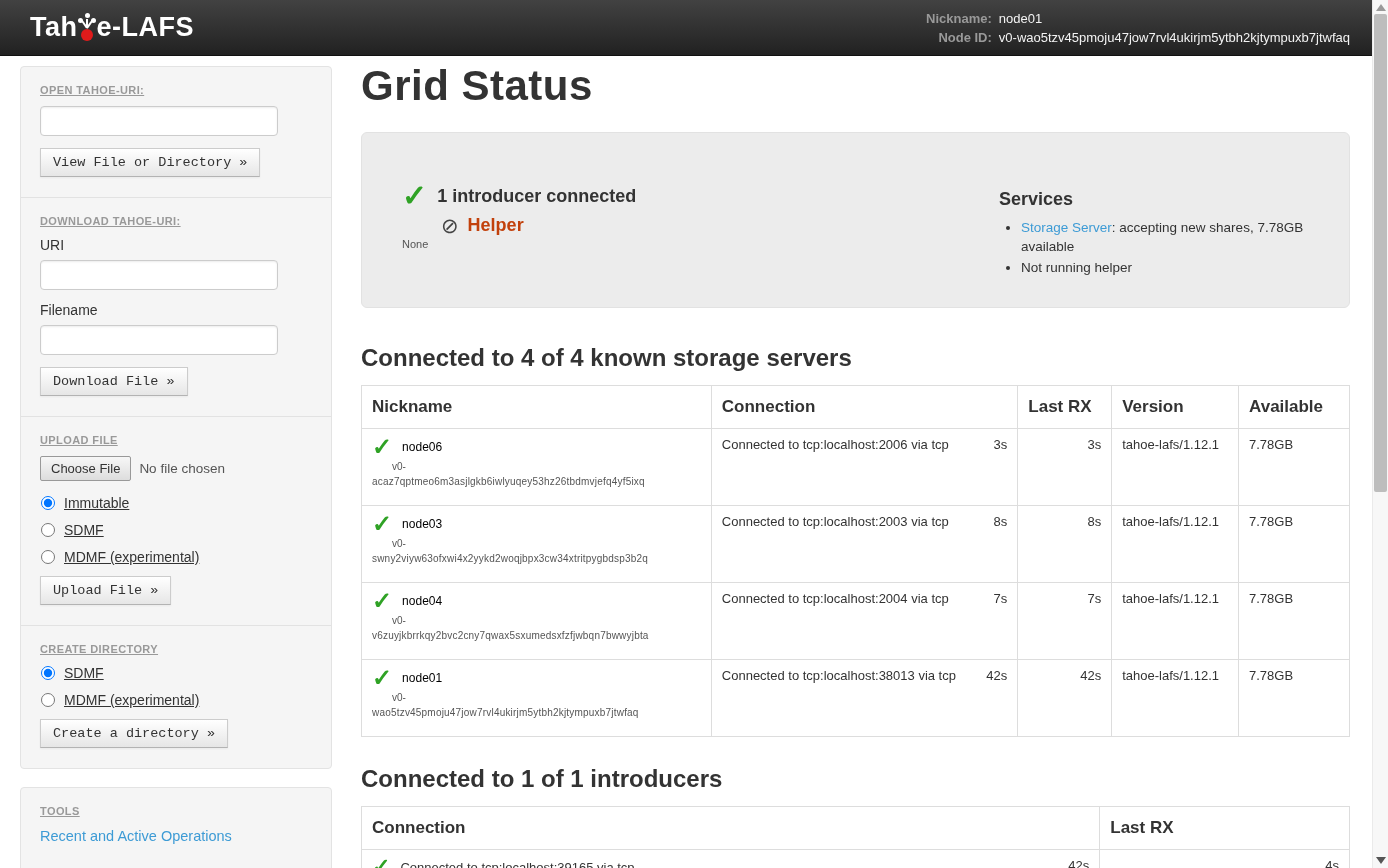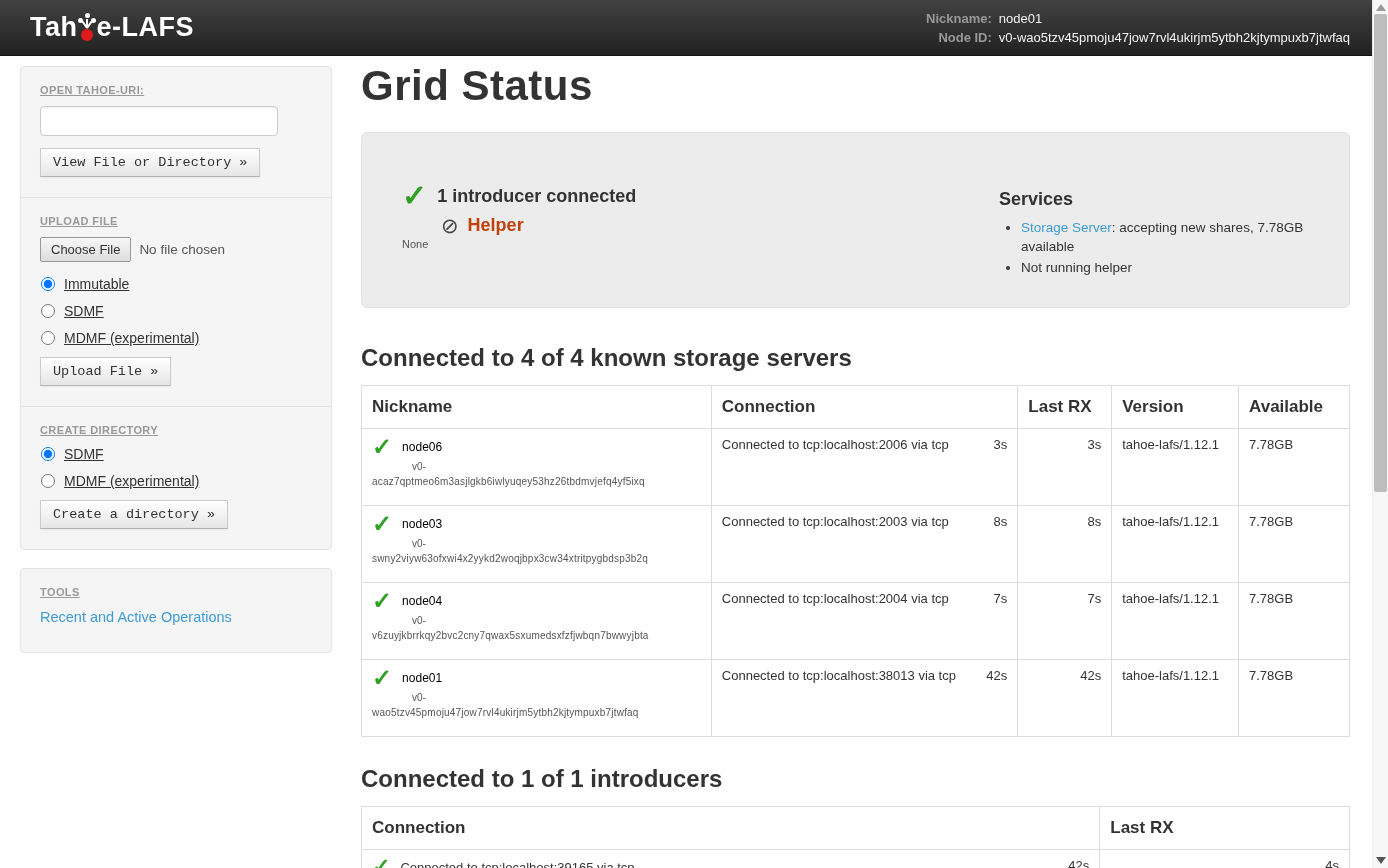--- a/index.html
+++ b/index.html
@@ -89,21 +89,21 @@
   table.grid { width:100%; border-collapse:collapse; border:1px solid #ddd; background:#fff; }
   table.grid th { border:1px solid #ddd; text-align:left; font-size:17px; font-weight:bold;
                   color:#333; padding:11px 10px; background:#fff; }
   table.grid td { border:1px solid #ddd; font-size:13px; color:#333; vertical-align:top;
                   padding:8px 10px; }
   .storage-table td { height:77px; }
   .nick-line { display:flex; align-items:center; gap:10px; }
   .check-row { font-size:24px; line-height:20px; }
   .nick { font-size:12px; font-weight:normal; color:#000000; }
   .nodeid { font-size:10px; color:#555; line-height:15px; margin-top:2px; }
-  .id-prefix { margin-left:40px; }
+  .id-prefix { margin-left:20px; }
   .id-rest { letter-spacing:0.2px; }
   .conn-cell { }
   .conn-flex { display:flex; justify-content:space-between; align-items:center; gap:16px; }
   .conn-time { white-space:nowrap; }
   td.num { text-align:right; }
   .intro-table td { height:62px; }
   .intro-conn { display:flex; align-items:flex-start; gap:10px; }
   .check-sm { font-size:22px; line-height:18px; }
   .intro-conn .conn-text { padding-top:2px; }
   .intro-flex { display:flex; justify-content:space-between; align-items:flex-start; }
@@ -141,20 +141,28 @@
 
 <div class="sidebar">
   <div class="well">
 
     <div class="well-section">
       <div class="side-label">OPEN TAHOE-URI:</div>
       <input class="side-input" type="text" style="">
       <button class="btn">View File or Directory »</button>
     </div>
 
+    <div class="well-section">
+      <div class="side-label">DOWNLOAD TAHOE-URI:</div>
+      <div class="field-label">URI</div>
+      <input class="side-input" type="text" style="">
+      <div class="field-label">Filename</div>
+      <input class="side-input" type="text" style="">
+      <button class="btn">Download File »</button>
+    </div>
 
     <div class="well-section">
       <div class="side-label">UPLOAD FILE</div>
       <div class="file-row">
         <button class="file-btn">Choose File</button>
         <span class="file-status">No file chosen</span>
       </div>
       <div class="radio-group" id="upload-radios">
           <label class="radio-row">
             <input type="radio" name="upload-format" checked="" style="">

